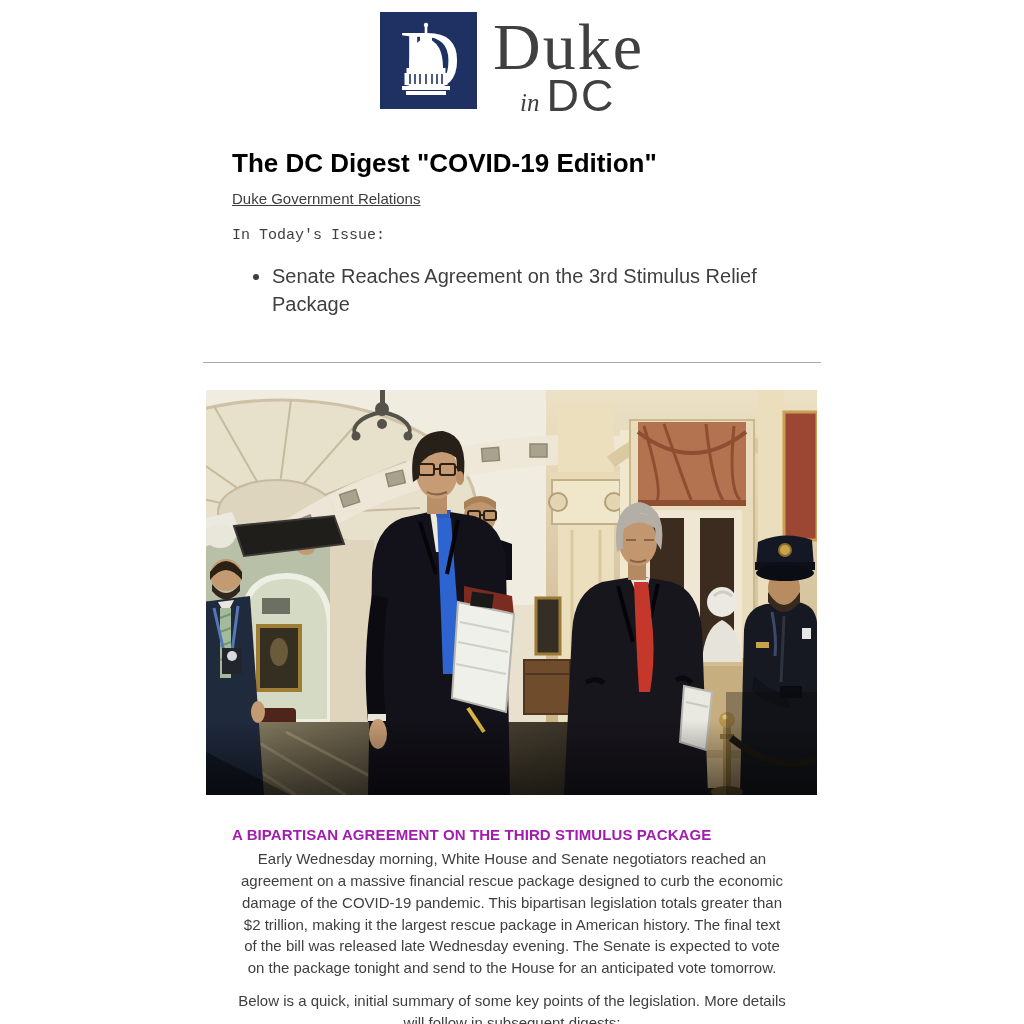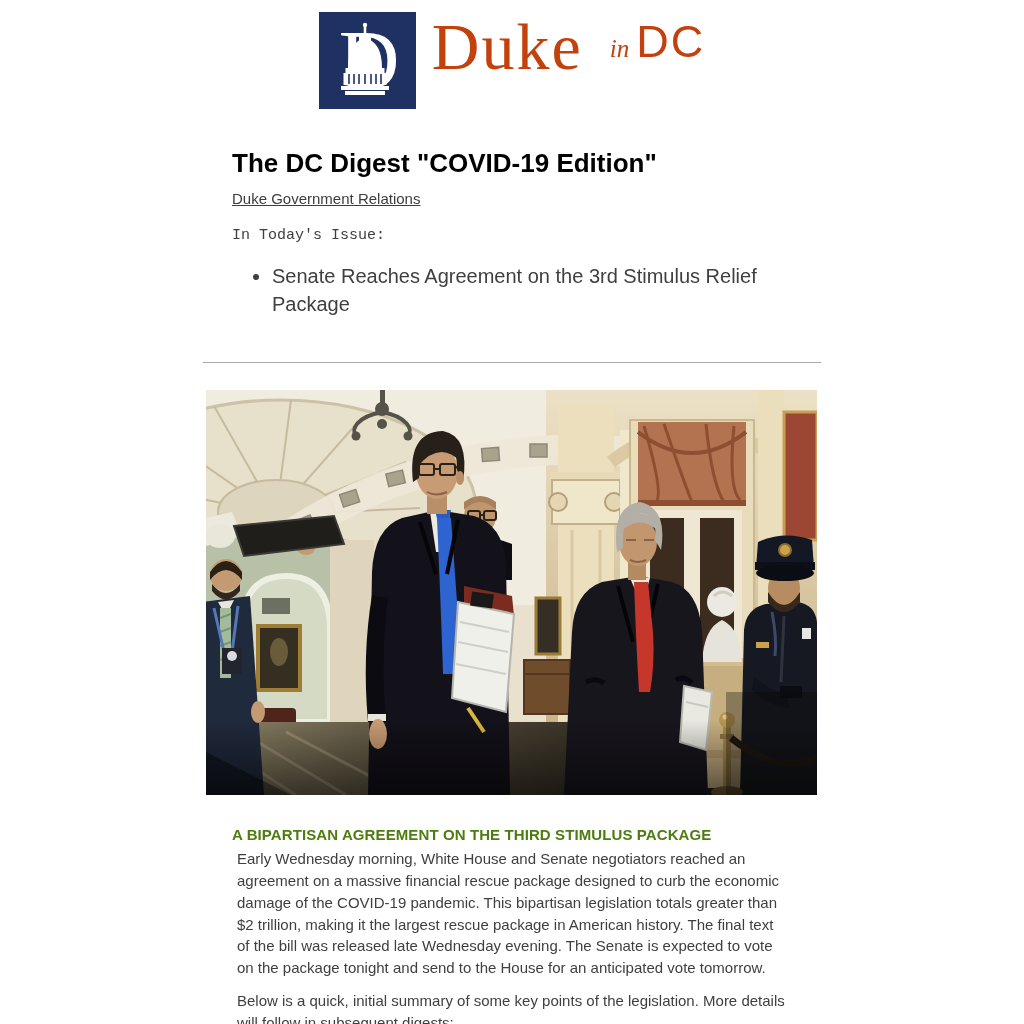--- a/index.html
+++ b/index.html
@@ -1,36 +1,36 @@
 <!DOCTYPE html>
 <html><head>
 <meta charset="utf-8">
 <style>
   html,body{margin:0;padding:0;background:#ffffff;}
   body{width:1024px;height:1024px;overflow:hidden;font-family:"Liberation Sans",sans-serif;}
   .container{width:618px;margin:0 auto;position:relative;}
   
   .logo-row{display:flex;justify-content:center;align-items:flex-start;padding-top:12px;gap:16px;height:100px;}
   .logo-mark{width:97px;height:97px;display:block;}
-  .wordmark{display:flex;flex-direction:row;color:#c2410c;padding-top:8px;}
+  .wordmark{display:flex;flex-direction:column;color:#404040;padding-top:8px;}
   .wordmark-duke{font-family:"Liberation Serif",serif;font-size:66px;line-height:0.82;letter-spacing:2px;}
   .wordmark-sub{display:flex;align-items:baseline;gap:7px;margin-left:27px;margin-top:2px;}
   .wordmark-in{font-family:"Liberation Serif",serif;font-style:italic;font-size:25px;}
   .wordmark-dc{font-family:Liberation Sans, sans-serif;font-size:45px;letter-spacing:2px;line-height:.9;}
   
   .pad{padding:0 29px;}
   h1.title{margin:38px 0 0;font-size:26px;line-height:1.05;font-weight:700;color:#000000;letter-spacing:0;}
   .source-link{display:inline-block;margin-top:13px;font-size:15px;color:#3d3d3d;text-decoration:underline;cursor:pointer;text-align:center;}
   .issue-intro{margin:19px 0 0;font-size:15px;color:#3f3f3f;font-family:Liberation Mono, monospace;}
   ul.issue-list{margin:18px 0 0;padding:0 0 0 69px;color:#3f3f3f;}
   ul.issue-list li{font-size:20px;line-height:1.4;color:#3f3f3f;}
   hr.divider{margin:44px 0 0;border:none;border-top:1px solid #a9a9a9;height:0;}
   figure.hero{margin:27px 0 0 3px;width:611px;height:405px;padding:0;overflow:hidden;background:#d8cfb8;}
-  .story-heading{margin:31px 0 0;font-size:15px;font-weight:700;color:#4d7c0f;letter-spacing:.1px;}
-  .story-p{margin:5px 5px 0;font-size:15px;line-height:1.45;color:#3f3f3f;}
+  .story-heading{margin:31px 0 0;font-size:15px;font-weight:700;color:#a21caf;letter-spacing:.1px;}
+  .story-p{margin:5px 5px 0;font-size:15px;line-height:1.45;color:#3f3f3f;text-align:center;}
   .story-p + .story-p{margin-top:11px;}
 </style>
 </head>
 <body>
 
 <div class="container">
 
   <div class="logo-row">
     <svg class="logo-mark" viewBox="0 0 97 97" aria-hidden="false">
       <rect x="0" y="0" width="97" height="97" fill="#1f3163"></rect>

